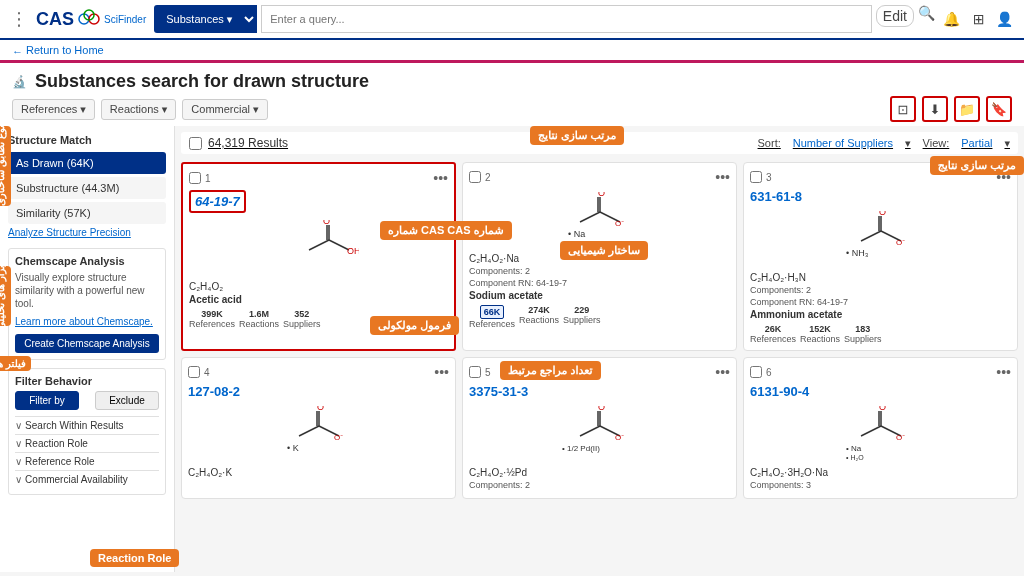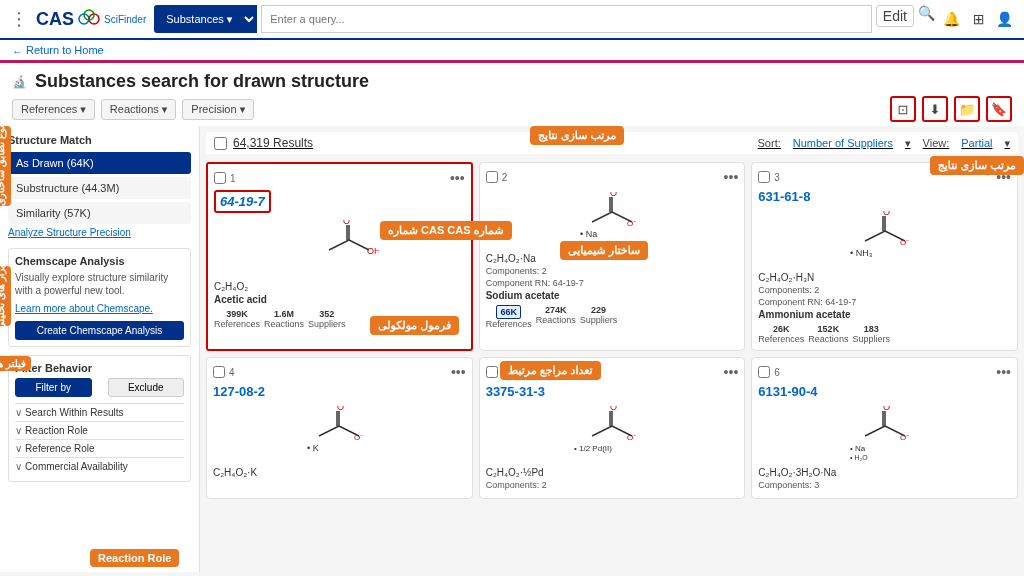--- a/index.html
+++ b/index.html
@@ -135,21 +135,21 @@
 
     
     .main-layout {
       display: flex;
       height: calc(576px - 40px - 22px - 38px - 30px);
       background: #f5f5f5;
     }
 
     
     .sidebar {
-      width: 200px;
+      width: 175px;
       background: #fff;
       border-right: 1px solid #e0e0e0;
       overflow-y: auto;
       flex-shrink: 0;
       padding: 8px;
     }
     .sidebar-section { margin-bottom: 10px; }
     .sidebar-section-title {
       font-size: 11px;
       font-weight: bold;
@@ -406,21 +406,21 @@
       <circle cx="16" cy="10" r="5" fill="none" stroke="#cc0000" stroke-width="1.5"></circle>
       <circle cx="11" cy="6" r="5" fill="none" stroke="#009900" stroke-width="1.5"></circle>
     </svg>
     <span class="scifinder">SciFinder</span>
   </div>
   <div class="search-area">
     <select class="search-dropdown">
       <option>Substances ▾</option>
     </select>
     <input class="search-input" type="text" placeholder="Enter a query..." style="">
-    <button class="nav-icon-btn" style="border:1px solid #ccc;padding:2px 6px;border-radius:3px;">
+    <button class="nav-icon-btn" style="border:1px solid #ccc;padding:2px 6px;border-radius:9px;">
       <span>Edit</span>
     </button>
     <button class="nav-icon-btn">🔍</button>
   </div>
   <div class="nav-icons">
     <button class="nav-icon-btn">🔔</button>
     <button class="nav-icon-btn">⊞</button>
     <button class="nav-icon-btn">👤</button>
   </div>
 </div>
@@ -431,21 +431,21 @@
   <span>🔬</span>
   <h1 class="page-title">
     <span>Substances search for</span>
     <span style="font-weight:bold;">drawn structure</span>
   </h1>
 </div>
 
 <div class="toolbar">
   <button class="toolbar-btn">References ▾</button>
   <button class="toolbar-btn">Reactions ▾</button>
-  <button class="toolbar-btn">Precision ▾</button>
+  <button class="toolbar-btn">Commercial ▾</button>
   <div class="toolbar-right">
     <button class="toolbar-icon-btn" title="Compare" style="border:2px solid #cc0000;">⊡</button>
     <button class="toolbar-icon-btn" style="border:2px solid #cc0000;">⬇</button>
     <button class="toolbar-icon-btn" style="border:2px solid #cc0000;">📁</button>
     <button class="toolbar-icon-btn" style="border:2px solid #cc0000;">🔖</button>
   </div>
 </div>
 
 <div class="main-layout annotated-container">
 

